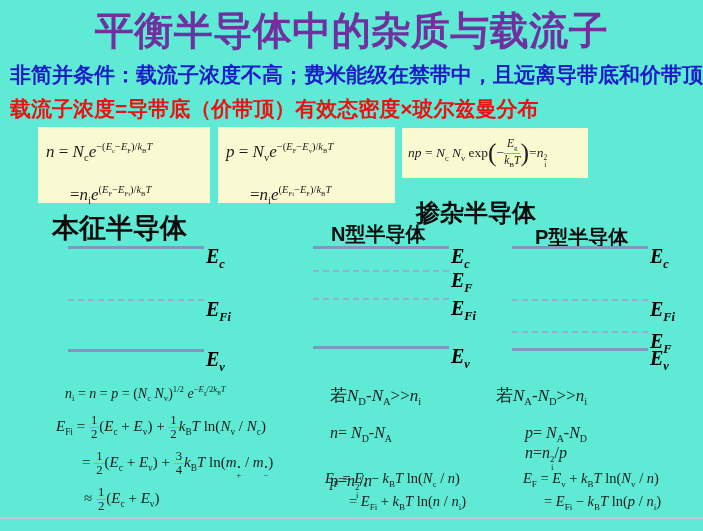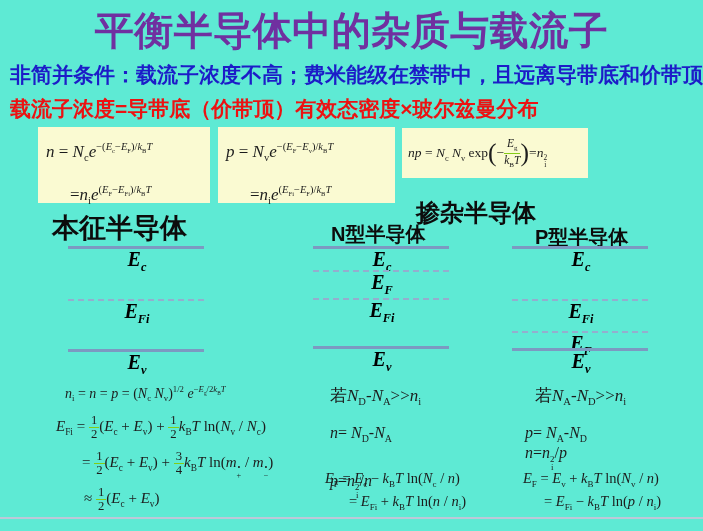--- a/index.html
+++ b/index.html
@@ -28,21 +28,21 @@
   .frac{display:inline-block;vertical-align:-0.6em;text-align:center;line-height:1.05;font-size:0.85em;font-style:normal;}
   .frac .nu{display:block;border-bottom:1px solid #84cc16;padding:0 2px;}
   .frac .de{display:block;}
   .ss{display:inline-flex;flex-direction:column;align-items:center;font-size:0.55em;line-height:0.95;vertical-align:-0.45em;font-style:normal;}
   .bp{font-family:"Liberation Serif",serif;font-size:1.9em;font-weight:400;font-style:normal;vertical-align:-0.18em;line-height:1;}
   .heading{position:absolute;font-weight:800;color:#0c0c0c;white-space:nowrap;}
   .h-intrinsic{left:52px;top:210px;font-size:27px;}
   .h-doped{left:416px;top:197px;font-size:24px;}
   .h-ntype{left:331px;top:221px;font-size:20px;}
   .h-ptype{left:535px;top:224px;font-size:20px;}
-  .level{position:absolute;height:22px;display:flex;align-items:center;white-space:nowrap;flex-direction:column;}
+  .level{position:absolute;height:22px;display:flex;white-space:nowrap;}
   .lvl-line{width:136px;}
   .lvl-line.solid{border-top:3px solid #7c99c1;}
   .lvl-line.dashed{border-top:2px dashed #93aece;}
   .lvl-label{margin-left:2px;font-family:"Liberation Serif",serif;font-style:italic;font-weight:700;font-size:20px;color:#000;line-height:1;}
   .lvl-label sub{font-size:0.62em;}
   .formulas{position:absolute;}
   .f-line{position:absolute;white-space:nowrap;}
   .divider{position:absolute;left:0;top:517px;width:703px;border-top:2px solid #bcc8d8;}
 </style>
 </head>
@@ -146,21 +146,21 @@
     <div class="f-line math" style="left:322px;top:424px;font-size:16px;"><i>n</i>= <i>N</i><sub>D</sub>-<i>N</i><sub>A</sub></div>
     <div class="f-line math" style="left:322px;top:444px;font-size:16px;margin-top:28px;"><i>p</i>=<i>n</i><span class="ss">
           <span>2</span>
           <span>i</span>
         </span>/<i>n</i></div>
     <div class="f-line math" style="left:317px;top:470px;font-size:14.5px;"><i>E</i><sub>F</sub> = <i>E</i><sub>c</sub> − <i>k</i><sub>B</sub><i>T</i> ln(<i>N</i><sub>c</sub> / <i>n</i>)</div>
     <div class="f-line math" style="left:341px;top:493px;font-size:14.5px;">= <i>E</i><sub>Fi</sub> + <i>k</i><sub>B</sub><i>T</i> ln(<i>n</i> / <i>n</i><sub>i</sub>)</div>
   </div>
 
   <div class="formulas">
-    <div class="f-line math" style="left:527px;top:384px;font-size:17px;">若<i>N</i><sub>A</sub>-<i>N</i><sub>D</sub>&gt;&gt;<i>n</i><sub>i</sub></div>
+    <div class="f-line math" style="left:488px;top:384px;font-size:17px;">若<i>N</i><sub>A</sub>-<i>N</i><sub>D</sub>&gt;&gt;<i>n</i><sub>i</sub></div>
     <div class="f-line math" style="left:517px;top:424px;font-size:16px;"><i>p</i>= <i>N</i><sub>A</sub>-<i>N</i><sub>D</sub></div>
     <div class="f-line math" style="left:517px;top:444px;font-size:16px;"><i>n</i>=<i>n</i><span class="ss">
           <span>2</span>
           <span>i</span>
         </span>/<i>p</i></div>
     <div class="f-line math" style="left:515px;top:470px;font-size:14.5px;"><i>E</i><sub>F</sub> = <i>E</i><sub>v</sub> + <i>k</i><sub>B</sub><i>T</i> ln(<i>N</i><sub>v</sub> / <i>n</i>)</div>
     <div class="f-line math" style="left:536px;top:493px;font-size:14.5px;">= <i>E</i><sub>Fi</sub> − <i>k</i><sub>B</sub><i>T</i> ln(<i>p</i> / <i>n</i><sub>i</sub>)</div>
   </div>
 
   <div class="divider"></div>

